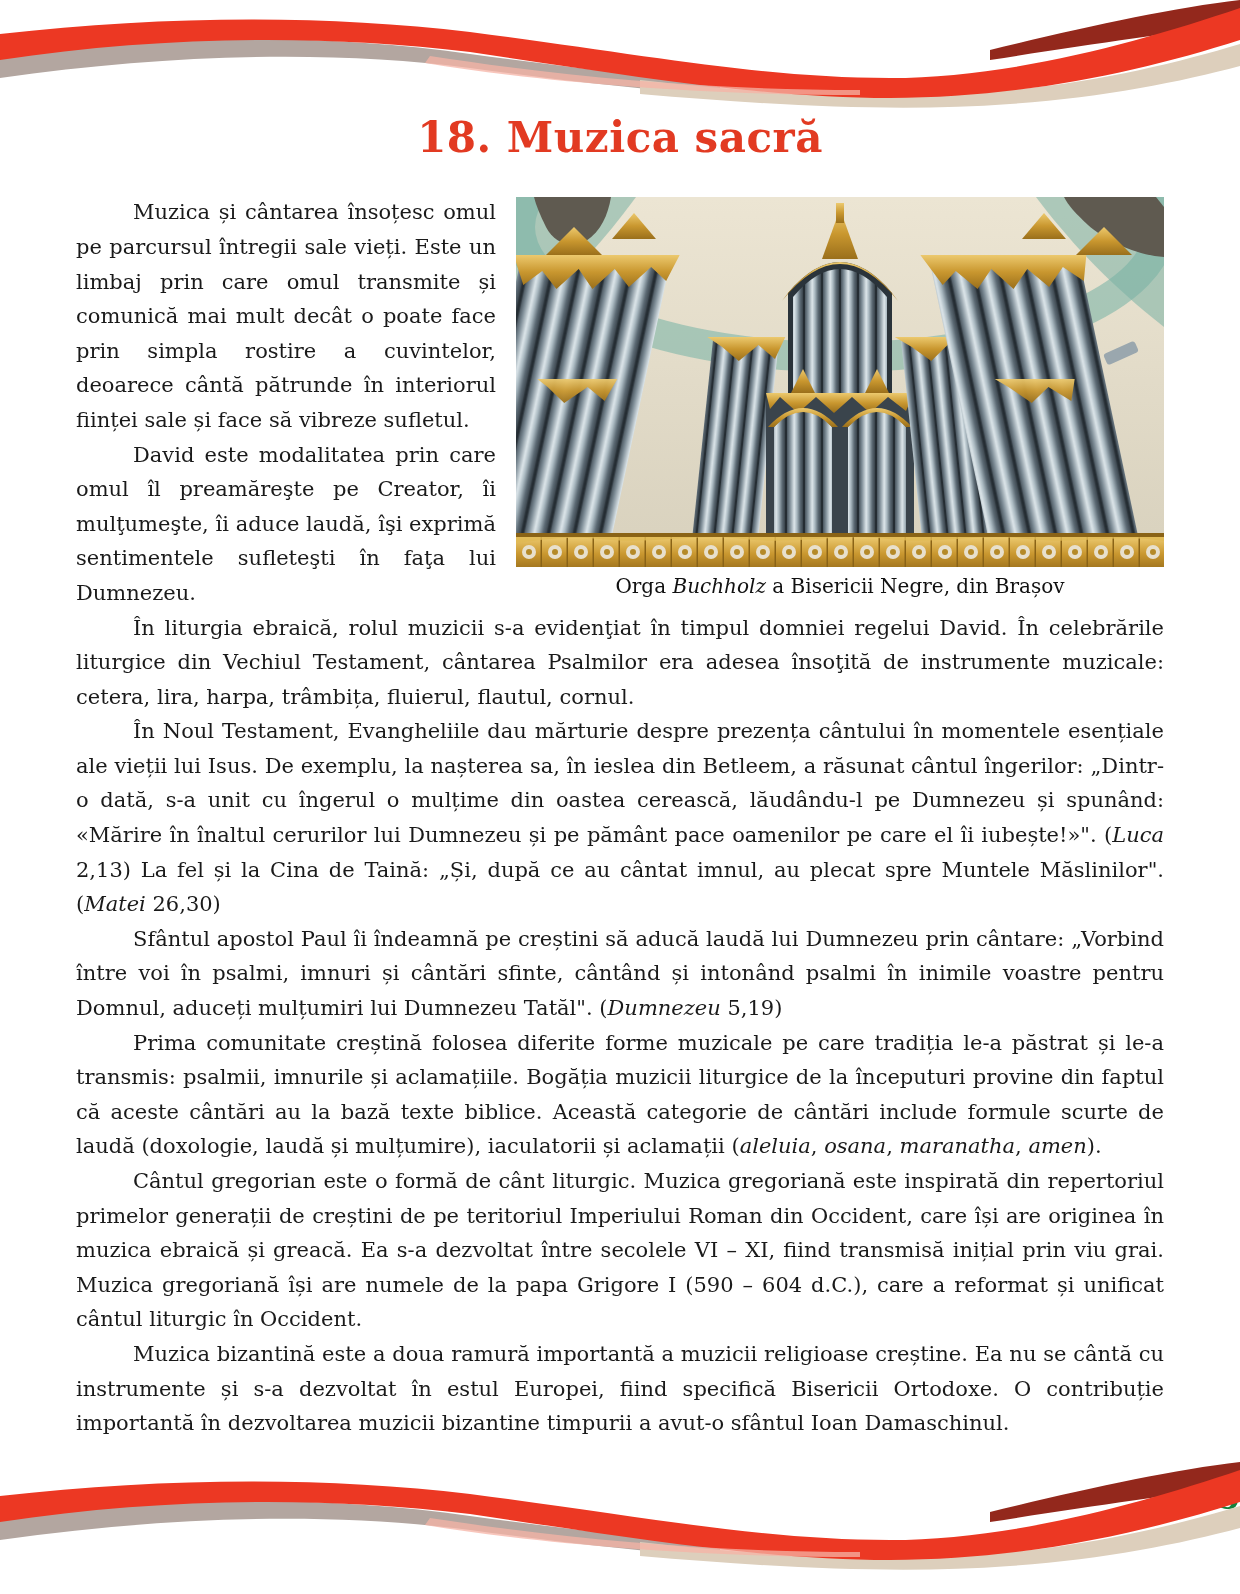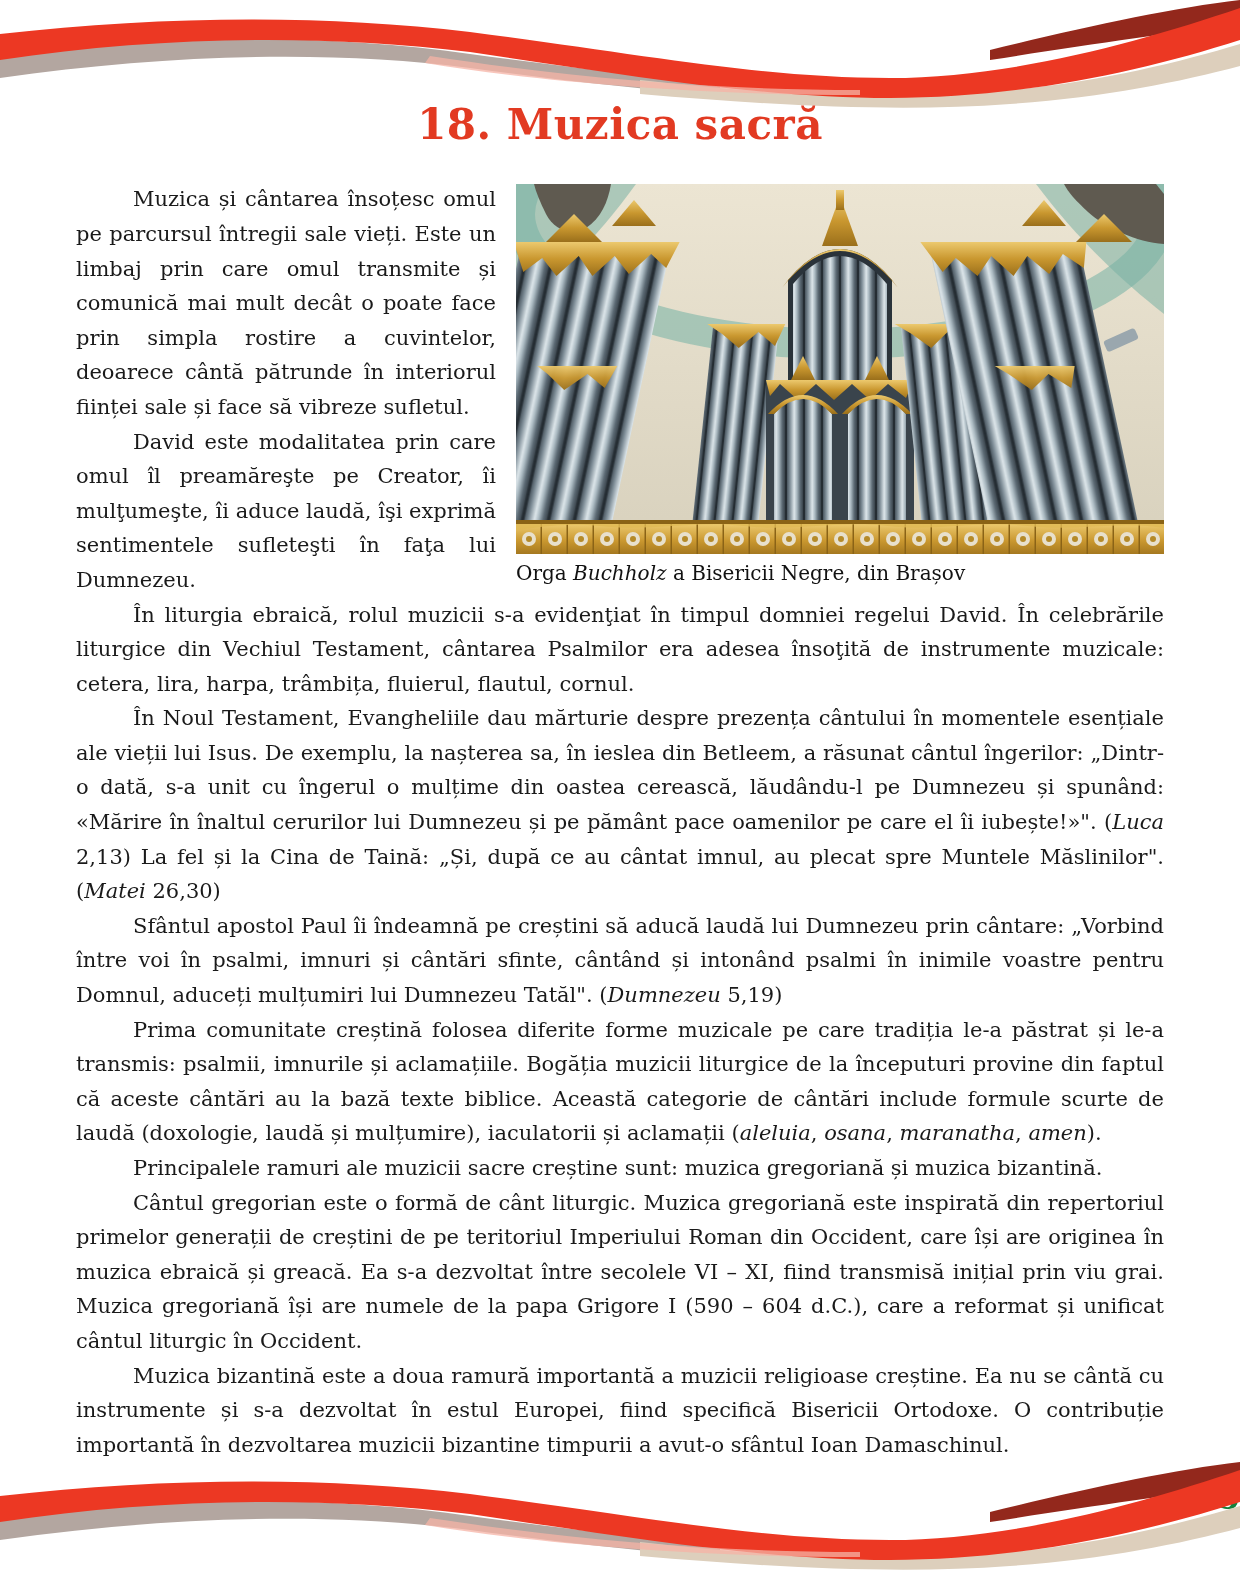--- a/index.html
+++ b/index.html
@@ -12,21 +12,21 @@
     font-family:"DejaVu Serif", serif;
     color:#1a1a1a;
   }
   .wave{position:absolute;left:0;width:1240px;pointer-events:none;}
   .wave-top{top:0;height:112px;}
   .wave-bottom{top:1456px;height:116px;}
   .wave svg{display:block;width:100%;height:100%;}
 
   h1.title{
     position:relative;
-    margin:0;
+    margin:13px;
     padding-top:100px;
     text-align:center;
     font-size:42px;
     line-height:1.2;
     font-weight:bold;
     color:#e23a22;
     letter-spacing:0.5px;
   }
   .content{
     position:relative;
@@ -36,20 +36,21 @@
     text-align:justify;
   }
   .content p{
     margin:0;
     text-indent:57px;
   }
   figure.organ-figure{
     float:right;
     width:648px;
     margin:2px 0 8px 20px;
+    text-align:center;
   }
   figure.organ-figure svg{display:block;width:648px;height:370px;}
   figcaption{
     margin-top:6px;
     font-size:20px;
     line-height:26px;
     text-indent:0;
     color:#111;
   }
   .page-number{
@@ -185,21 +186,20 @@
       </svg>
       <figcaption><span>Orga </span><i>Buchholz</i><span> a Bisericii Negre, din Brașov</span></figcaption>
     </figure>
 
     <p><span>Muzica și cântarea însoțesc omul pe parcursul întregii sale vieți. Este un limbaj prin care omul transmite și comunică mai mult decât o poate face prin simpla rostire a cuvintelor, deoarece cântă pătrunde în interiorul ființei sale și face să vibreze sufletul.</span></p>
     <p><span>David este modalitatea prin care omul îl preamăreşte pe Creator, îi mulţumeşte, îi aduce laudă, îşi exprimă sentimentele sufleteşti în faţa lui Dumnezeu.</span></p>
     <p><span>În liturgia ebraică, rolul muzicii s-a evidenţiat în timpul domniei regelui David. În celebrările liturgice din Vechiul Testament, cântarea Psalmilor era adesea însoţită de instrumente muzicale: cetera, lira, harpa, trâmbița, fluierul, flautul, cornul.</span></p>
     <p><span>În Noul Testament, Evangheliile dau mărturie despre prezența cântului în momentele esențiale ale vieții lui Isus. De exemplu, la nașterea sa, în ieslea din Betleem, a răsunat cântul îngerilor: „Dintr-o dată, s-a unit cu îngerul o mulțime din oastea cerească, lăudându-l pe Dumnezeu și spunând: «Mărire în înaltul cerurilor lui Dumnezeu și pe pământ pace oamenilor pe care el îi iubește!»". (</span><i>Luca</i><span> 2,13) La fel și la Cina de Taină: „Și, după ce au cântat imnul, au plecat spre Muntele Măslinilor". (</span><i>Matei</i><span> 26,30)</span></p>
     <p><span>Sfântul apostol Paul îi îndeamnă pe creștini să aducă laudă lui Dumnezeu prin cântare: „Vorbind între voi în psalmi, imnuri și cântări sfinte, cântând și intonând psalmi în inimile voastre pentru Domnul, aduceți mulțumiri lui Dumnezeu Tatăl". (</span><i>Dumnezeu</i><span> 5,19)</span></p>
     <p><span>Prima comunitate creștină folosea diferite forme muzicale pe care tradiția le-a păstrat și le-a transmis: psalmii, imnurile și aclamațiile. Bogăția muzicii liturgice de la începuturi provine din faptul că aceste cântări au la bază texte biblice. Această categorie de cântări include formule scurte de laudă (doxologie, laudă și mulțumire), iaculatorii și aclamații (</span><i>aleluia</i><span>, </span><i>osana</i><span>, </span><i>maranatha</i><span>, </span><i>amen</i><span>).</span></p>
-    <p><span>Principalele ramuri ale muzicii sacre creștine sunt: muzica gregoriană și muzica bizantină.</span></p>
     <p><span>Cântul gregorian este o formă de cânt liturgic. Muzica gregoriană este inspirată din repertoriul primelor generații de creștini de pe teritoriul Imperiului Roman din Occident, care își are originea în muzica ebraică și greacă. Ea s-a dezvoltat între secolele VI – XI, fiind transmisă inițial prin viu grai. Muzica gregoriană își are numele de la papa Grigore I (590 – 604 d.C.), care a reformat și unificat cântul liturgic în Occident.</span></p>
     <p><span>Muzica bizantină este a doua ramură importantă a muzicii religioase creștine. Ea nu se cântă cu instrumente și s-a dezvoltat în estul Europei, fiind specifică Bisericii Ortodoxe. O contribuție importantă în dezvoltarea muzicii bizantine timpurii a avut-o sfântul Ioan Damaschinul.</span></p>
   </div>
 
   <div class="page-number">85</div>
 
   <div class="wave wave-bottom">
     <svg viewBox="0 0 1240 116" preserveAspectRatio="none" aria-hidden="true">
       <path d="M0,58 C170,40 330,40 470,60 C560,72 640,82 720,88 L720,100 C640,96 560,86 470,74 C330,56 170,60 0,84 Z" fill="#b3a6a0"></path>
       <path d="M640,86 C780,102 900,106 1010,96 C1100,88 1180,68 1240,50 L1240,72 C1180,88 1100,104 1010,110 C900,118 780,112 640,100 Z" fill="#ddcfbc"></path>

